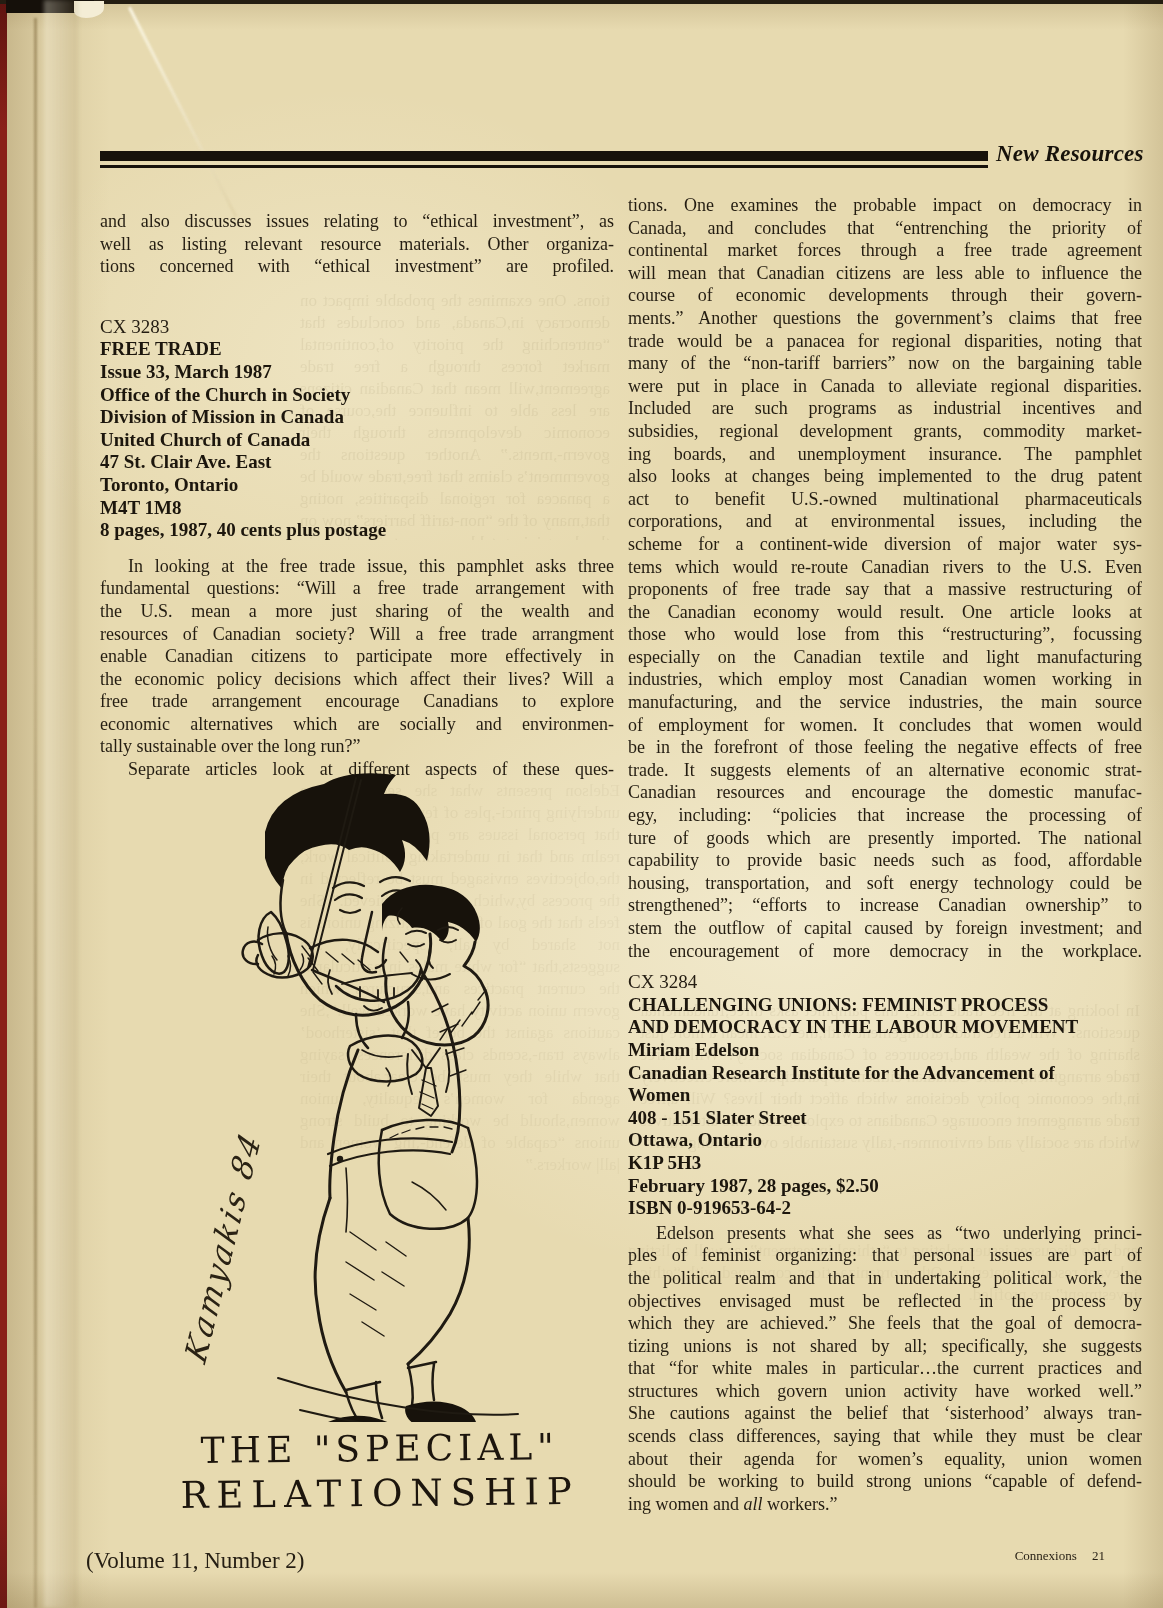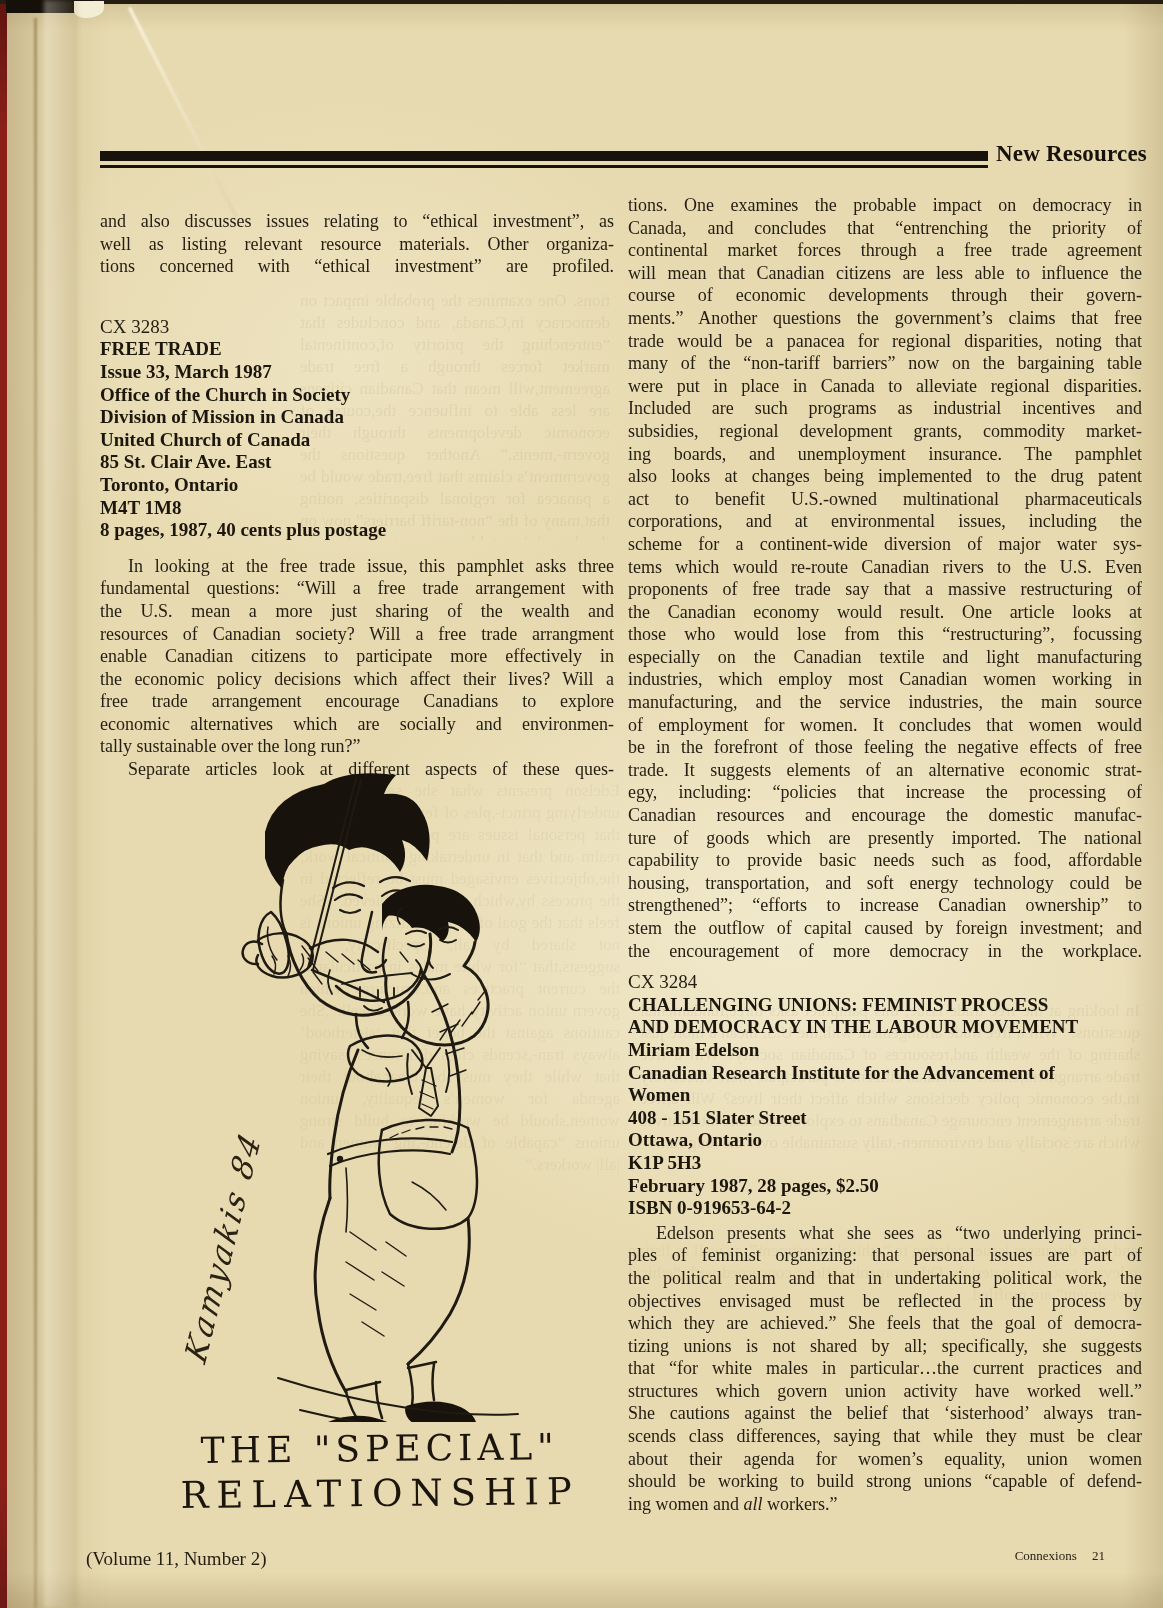--- a/index.html
+++ b/index.html
@@ -28,41 +28,41 @@
   .crease-diag { position:absolute; left:128px; top:8px; width:3px; height:235px;
                  background:linear-gradient(180deg, rgba(252,248,230,0.95), rgba(220,205,160,0.6));
                  transform:rotate(-27deg); transform-origin:top left; filter:blur(1.2px); }
   .fold-shadow { position:absolute; left:44px; top:0; width:34px; height:100%;
                  background:linear-gradient(90deg, rgba(255,250,232,0.35), rgba(120,95,45,0.12)); filter:blur(2px); }
 
   
   .rule-thick { position:absolute; left:100px; top:151px; width:888px; height:10px; background:#17120b; }
   .rule-thin  { position:absolute; left:100px; top:165px; width:888px; height:3px;  background:#17120b; }
   .header-title { position:absolute; left:996px; top:141px; width:160px;
-                  font-size:23px; font-weight:bold; letter-spacing:0.2px; color:#17120b; }
+                  font-size:23px; font-weight:bold; letter-spacing:0.2px; color:#17120b;font-style:italic; }
 
   
   .col { position:absolute; width:514px; font-size:18px; line-height:22.6px; color:#241d12; }
   .col-left  { left:100px; top:210px; }
   .col-right { left:628px; top:194px; }
 
   .tline { text-align:justify; text-align-last:justify; white-space:nowrap; }
   .catalog .tline, .entry-id { text-align:left; text-align-last:left; }
   .last-left .tline:last-child { text-align-last:left; }
   .para.indent .tline:first-child { text-indent:28px; }
   .tline { white-space:normal; }
   .entry { margin-top:0; font-weight:bold; color:#1c160d; font-size:19px; line-height:22.6px; }
   .entry-id { font-weight:normal; font-size:19px; color:#241d12; }
   .mt-l1 { margin-top:38px; }  
   .mt-l2 { margin-top:13px; }  
   .mt-r1 { margin-top:9px; }   
   .mt-r2 { margin-top:2px; }  
 
   
-  .footer-left  { position:absolute; left:86px;  top:1548px; font-size:19px; }
+  .footer-left  { position:absolute; left:86px;  top:1548px; font-size:23px; }
   .footer-right { position:absolute; right:58px; top:1548px; font-size:13px; word-spacing:12px; }
 
   
   .cartoon-wrap { position:absolute; left:150px; top:762px; width:370px; height:660px; }
   .signature { position:absolute; left:178px; top:1352px; transform:rotate(-76deg) skewX(-12deg);
                transform-origin:0 0; font-style:italic; font-size:31px; letter-spacing:3px;
                color:#2a2214; font-family:"DejaVu Serif", serif; white-space:nowrap; }
   .caption { position:absolute; left:170px; top:1428px; width:420px; text-align:center;
              font-family:"DejaVu Serif", serif; color:#1c150d; transform:rotate(-0.6deg); }
   .caption .c1 { font-size:36px; letter-spacing:5px; }
@@ -107,21 +107,21 @@
         <div class="tline"><span>well as listing relevant resource materials. Other organiza-</span></div>
         <div class="tline"><span>tions concerned with “ethical investment” are profiled.</span></div>
       </div>
     <div class="entry-id mt-l1">CX 3283</div>
     <div class="entry catalog">
         <div class="tline"><span>FREE TRADE</span></div>
         <div class="tline"><span>Issue 33, March 1987</span></div>
         <div class="tline"><span>Office of the Church in Society</span></div>
         <div class="tline"><span>Division of Mission in Canada</span></div>
         <div class="tline"><span>United Church of Canada</span></div>
-        <div class="tline"><span>85 St. Clair Ave. East</span></div>
+        <div class="tline"><span>47 St. Clair Ave. East</span></div>
         <div class="tline"><span>Toronto, Ontario</span></div>
         <div class="tline"><span>M4T 1M8</span></div>
         <div class="tline"><span>8 pages, 1987, 40 cents plus postage</span></div>
       </div>
     <div class="para indent last-left mt-l2">
         <div class="tline"><span>In looking at the free trade issue, this pamphlet asks three</span></div>
         <div class="tline"><span>fundamental questions: “Will a free trade arrangement with</span></div>
         <div class="tline"><span>the U.S. mean a more just sharing of the wealth and</span></div>
         <div class="tline"><span>resources of Canadian society? Will a free trade arrangment</span></div>
         <div class="tline"><span>enable Canadian citizens to participate more effectively in</span></div>
@@ -156,22 +156,22 @@
         <div class="tline"><span>tems which would re-route Canadian rivers to the U.S. Even</span></div>
         <div class="tline"><span>proponents of free trade say that a massive restructuring of</span></div>
         <div class="tline"><span>the Canadian economy would result. One article looks at</span></div>
         <div class="tline"><span>those who would lose from this “restructuring”, focussing</span></div>
         <div class="tline"><span>especially on the Canadian textile and light manufacturing</span></div>
         <div class="tline"><span>industries, which employ most Canadian women working in</span></div>
         <div class="tline"><span>manufacturing, and the service industries, the main source</span></div>
         <div class="tline"><span>of employment for women. It concludes that women would</span></div>
         <div class="tline"><span>be in the forefront of those feeling the negative effects of free</span></div>
         <div class="tline"><span>trade. It suggests elements of an alternative economic strat-</span></div>
+        <div class="tline"><span>Canadian resources and encourage the domestic manufac-</span></div>
         <div class="tline"><span>egy, including: “policies that increase the processing of</span></div>
-        <div class="tline"><span>Canadian resources and encourage the domestic manufac-</span></div>
         <div class="tline"><span>ture of goods which are presently imported. The national</span></div>
         <div class="tline"><span>capability to provide basic needs such as food, affordable</span></div>
         <div class="tline"><span>housing, transportation, and soft energy technology could be</span></div>
         <div class="tline"><span>strengthened”; “efforts to increase Canadian ownership” to</span></div>
         <div class="tline"><span>stem the outflow of capital caused by foreign investment; and</span></div>
         <div class="tline"><span>the encouragement of more democracy in the workplace.</span></div>
       </div>
     <div class="entry-id mt-r1">CX 3284</div>
     <div class="entry catalog">
         <div class="tline"><span>CHALLENGING UNIONS: FEMINIST PROCESS</span></div>

